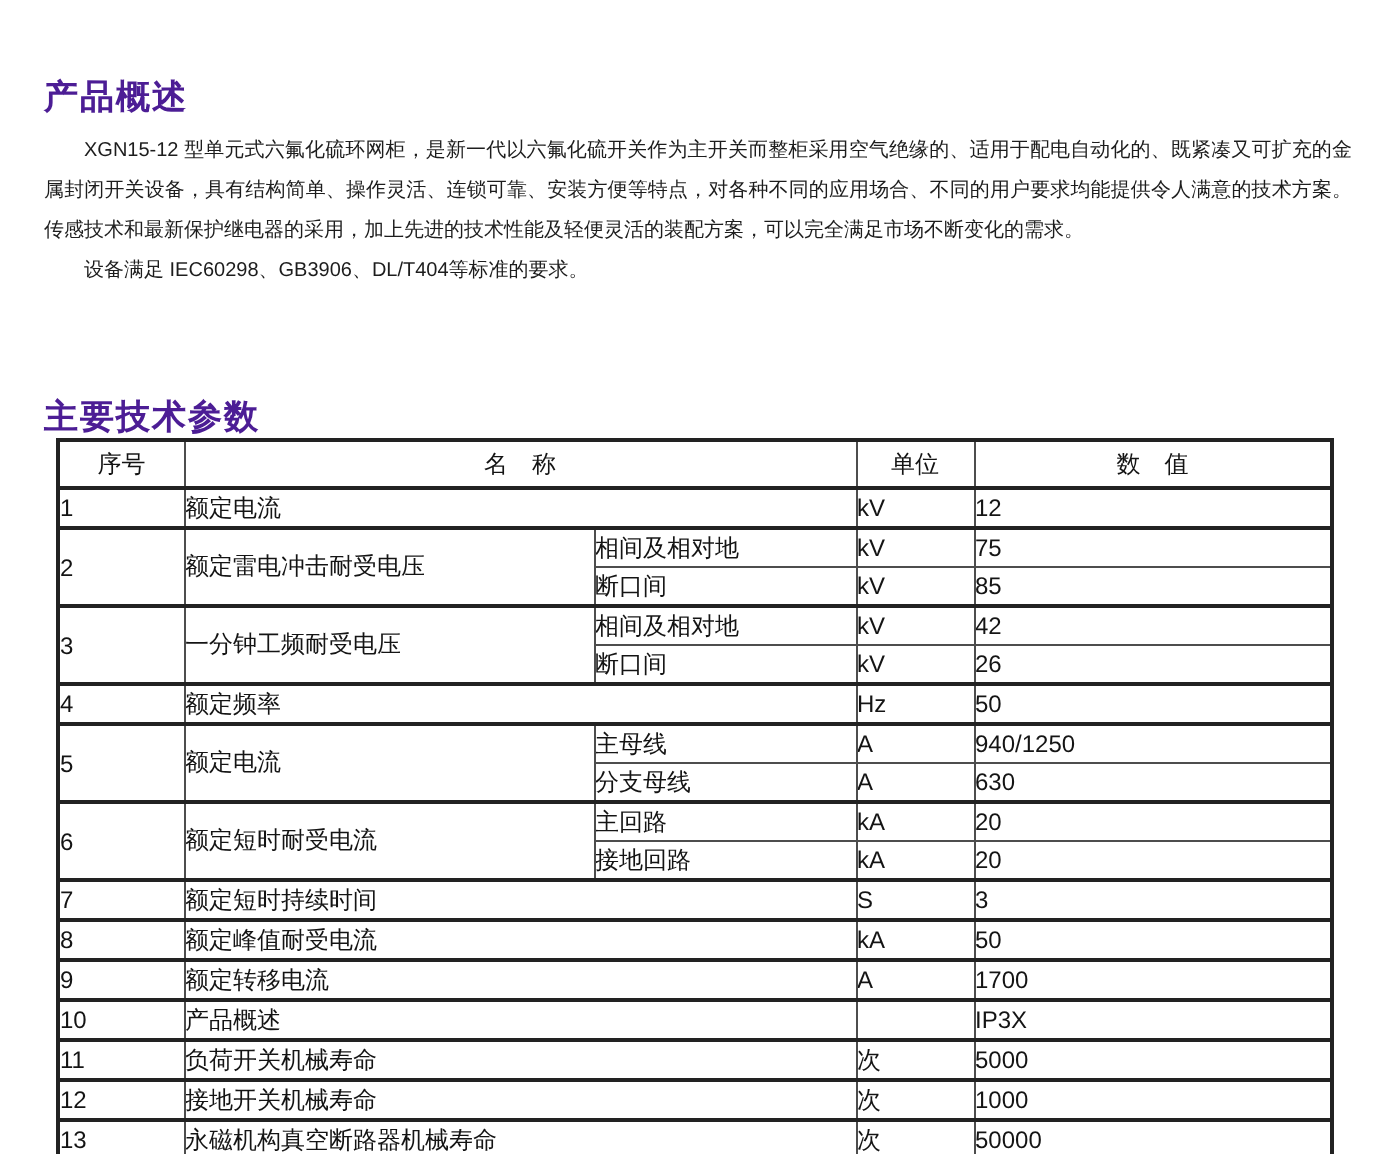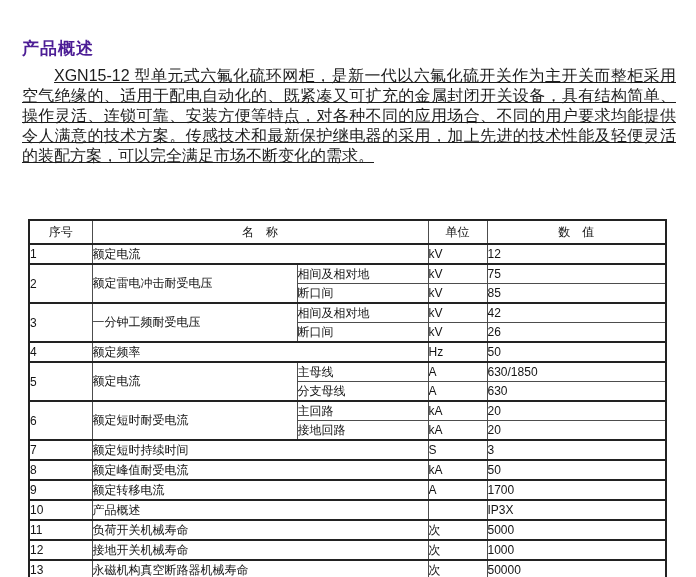--- a/index.html
+++ b/index.html
@@ -20,26 +20,25 @@
     font-weight: bold;
     color: #4c1d95;
     letter-spacing: 1px;
   }
   #overview-title { top: 37px; }
   #params-title { top: 197px; }
 
   .para-block { position: absolute; left: 22px; top: 66px; width: 654px; }
   .para {
     margin: 0;
-    font-size: 16px;
+    font-size: 10px;
     line-height: 20px;
     text-align: justify;
     text-indent: 2em;
     color: #1d1d1d;
-    text-decoration: underline;
   }
 
   .tbl-wrap { position: absolute; left: 28px; top: 219px; }
   table.tbl {
     border-collapse: collapse;
     table-layout: fixed;
     width: 637px;
     border: 2px solid #222222;
   }
   .tbl th, .tbl td {
@@ -64,22 +63,24 @@
 </style>
 </head>
 <body>
 
 <div class="page">
 
   <h2 class="sec-title" id="overview-title">产品概述</h2>
 
   <div class="para-block">
     <p class="para">XGN15-12 型单元式六氟化硫环网柜，是新一代以六氟化硫开关作为主开关而整柜采用空气绝缘的、适用于配电自动化的、既紧凑又可扩充的金属封闭开关设备，具有结构简单、操作灵活、连锁可靠、安装方便等特点，对各种不同的应用场合、不同的用户要求均能提供令人满意的技术方案。传感技术和最新保护继电器的采用，加上先进的技术性能及轻便灵活的装配方案，可以完全满足市场不断变化的需求。</p>
+    <p class="para">设备满足 IEC60298、GB3906、DL/T404等标准的要求。</p>
   </div>
 
+  <h2 class="sec-title" id="params-title">主要技术参数</h2>
 
   <div class="tbl-wrap">
     <table class="tbl">
       <colgroup>
         <col style="width:63px">
         <col style="width:205px">
         <col style="width:131px">
         <col style="width:59px">
         <col style="width:179px">
       </colgroup>
@@ -126,21 +127,21 @@
           <td class="c">4</td>
           <td class="nm" colspan="2">额定频率</td>
           <td class="c">Hz</td>
           <td class="c">50</td>
         </tr>
         <tr class="g">
           <td class="c" rowspan="2">5</td>
           <td class="nm" rowspan="2">额定电流</td>
           <td class="sb">主母线</td>
           <td class="c">A</td>
-          <td class="c">630/1850</td>
+          <td class="c">940/1250</td>
         </tr>
         <tr>
           <td class="sb">分支母线</td>
           <td class="c">A</td>
           <td class="c">630</td>
         </tr>
         <tr class="g">
           <td class="c" rowspan="2">6</td>
           <td class="nm" rowspan="2">额定短时耐受电流</td>
           <td class="sb">主回路</td>

